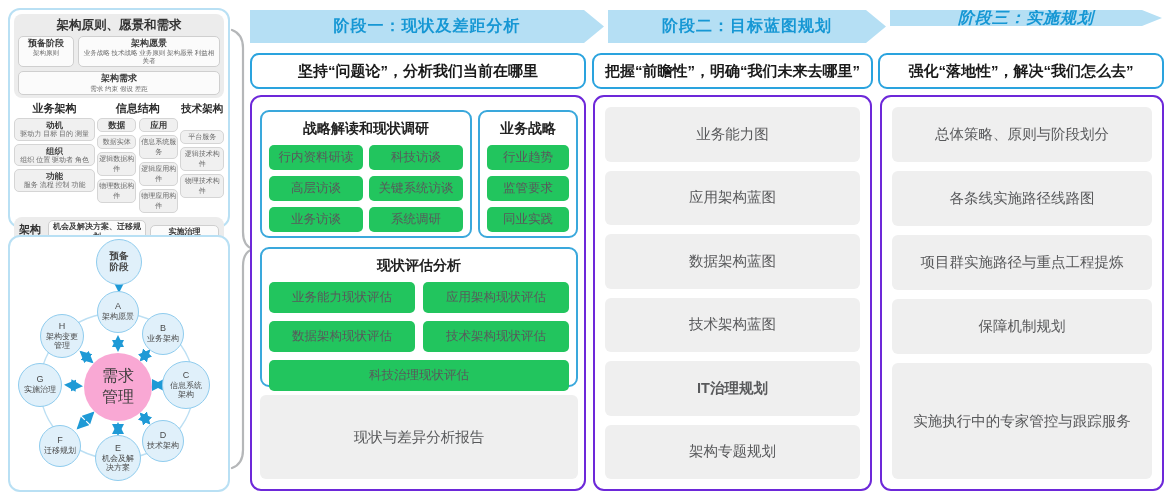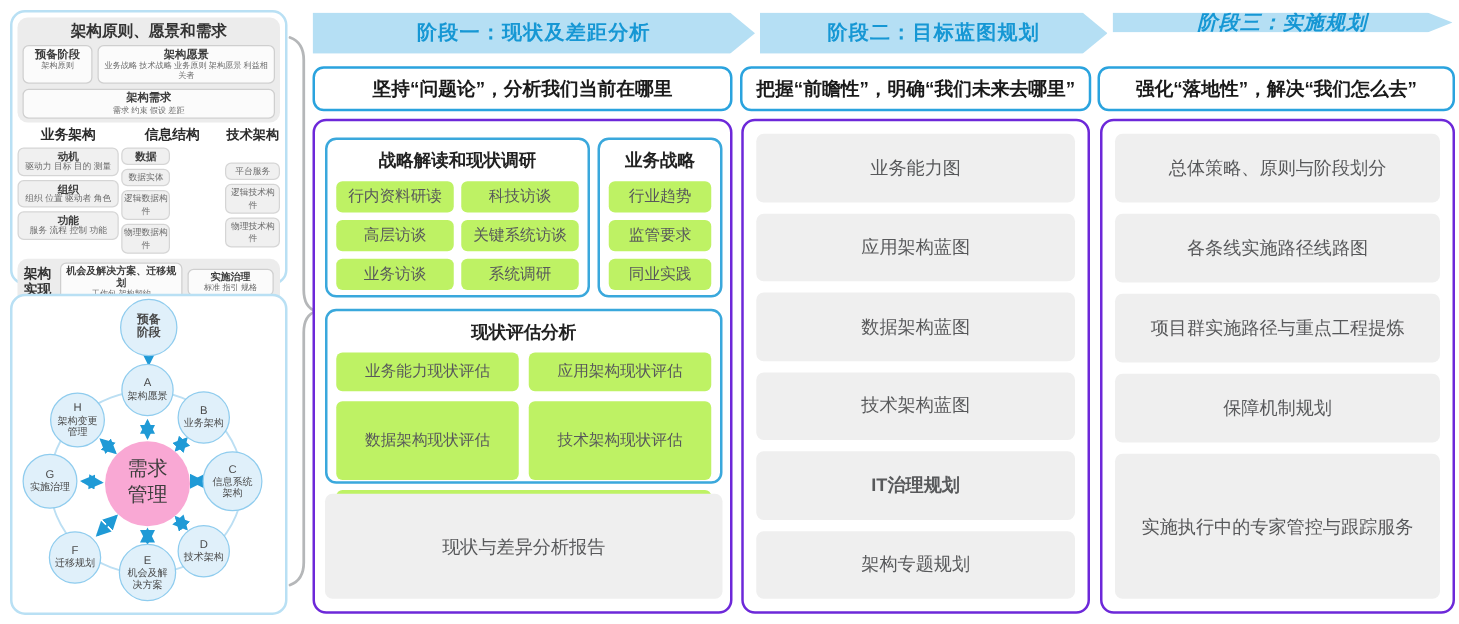--- a/index.html
+++ b/index.html
@@ -36,21 +36,21 @@
   
   .chev{background:#b5dff4;display:flex;align-items:center;justify-content:center;
         font-weight:bold;font-size:16px;color:#1697d4;letter-spacing:1px;
         clip-path:polygon(0 0,calc(100% - 20px) 0,100% 50%,calc(100% - 20px) 100%,0 100%);}
   .subt{background:#fff;border:2px solid #2aa3de;border-radius:9px;display:flex;align-items:center;
         justify-content:center;font-weight:bold;font-size:15px;color:#1a1a1a;box-sizing:border-box;}
   .cbox{background:#fff;border:2px solid #6d28d9;border-radius:11px;box-sizing:border-box;}
   .groupbox{position:absolute;border:2px solid #3aa8dc;border-radius:9px;background:#fff;
         box-sizing:border-box;padding:6px 7px;}
   .gtitle{font-weight:bold;font-size:14px;color:#222;text-align:center;margin:2px 0 7px 0;}
-  .item{background:#bef264;border-radius:5px;color:#58595b;font-size:12.5px;text-align:center;
+  .item{background:#22c55e;border-radius:5px;color:#58595b;font-size:12.5px;text-align:center;
         display:flex;align-items:center;justify-content:center;padding:4px 2px;box-sizing:border-box;}
   .grid2{display:grid;grid-template-columns:1fr 1fr;gap:6px;}
   .stack{display:flex;flex-direction:column;gap:6px;}
   .bigitem{background:#efefef;border-radius:6px;color:#58595b;font-size:14.5px;text-align:center;
         display:flex;align-items:center;justify-content:center;box-sizing:border-box;}
 </style>
 </head>
 <body>
 
 <div id="page">
@@ -95,20 +95,28 @@
       <div style="width:82px;">
         <div class="sechead">信息结构</div>
         <div style="display:flex;gap:3px;margin-top:3px;">
           <div class="col" style="width:39px;">
             <div class="gbox">
                 <div class="t">数据</div>
               </div>
             <div class="gbox s" style="font-size:7px;color:#6b6b6b;">数据实体</div>
             <div class="gbox s" style="font-size:7px;color:#6b6b6b;">逻辑数据构件</div>
             <div class="gbox s" style="font-size:7px;color:#6b6b6b;">物理数据构件</div>
+          </div>
+          <div class="col" style="width:39px;">
+            <div class="gbox">
+                <div class="t">应用</div>
+              </div>
+            <div class="gbox s" style="font-size:7px;color:#6b6b6b;">信息系统服务</div>
+            <div class="gbox s" style="font-size:7px;color:#6b6b6b;">逻辑应用构件</div>
+            <div class="gbox s" style="font-size:7px;color:#6b6b6b;">物理应用构件</div>
           </div>
         </div>
       </div>
 
       <div style="width:44px;">
         <div class="sechead" style="font-size:10.5px;">技术架构</div>
         <div class="col" style="margin-top:16px;">
           <div class="gbox s" style="font-size:7px;color:#6b6b6b;">平台服务</div>
           <div class="gbox s" style="font-size:7px;color:#6b6b6b;">逻辑技术构件</div>
           <div class="gbox s" style="font-size:7px;color:#6b6b6b;">物理技术构件</div>
@@ -237,21 +245,21 @@
         <div class="item">同业实践</div>
       </div>
     </div>
 
     <div class="groupbox" style="left:8px;top:150px;width:318px;height:140px;">
       <div class="gtitle">现状评估分析</div>
       <div class="grid2" style="gap:8px;">
         <div class="item" style="padding:7px 2px;">业务能力现状评估</div>
         <div class="item" style="padding:7px 2px;">应用架构现状评估</div>
         <div class="item" style="padding:7px 2px;">数据架构现状评估</div>
-        <div class="item" style="padding:23px 2px;">技术架构现状评估</div>
+        <div class="item" style="padding:7px 2px;">技术架构现状评估</div>
         <div class="item" style="grid-column:1 / span 2;padding:7px 2px;">科技治理现状评估</div>
       </div>
     </div>
 
     <div class="bigitem abs" style="left:8px;top:298px;width:318px;height:84px;">现状与差异分析报告</div>
   </div>
 
   <div class="cbox abs" style="left:593px;top:95px;width:279px;height:396px;padding:10px;display:flex;flex-direction:column;gap:9px;">
     <div class="bigitem" style="flex:1;">业务能力图</div>
     <div class="bigitem" style="flex:1;">应用架构蓝图</div>

